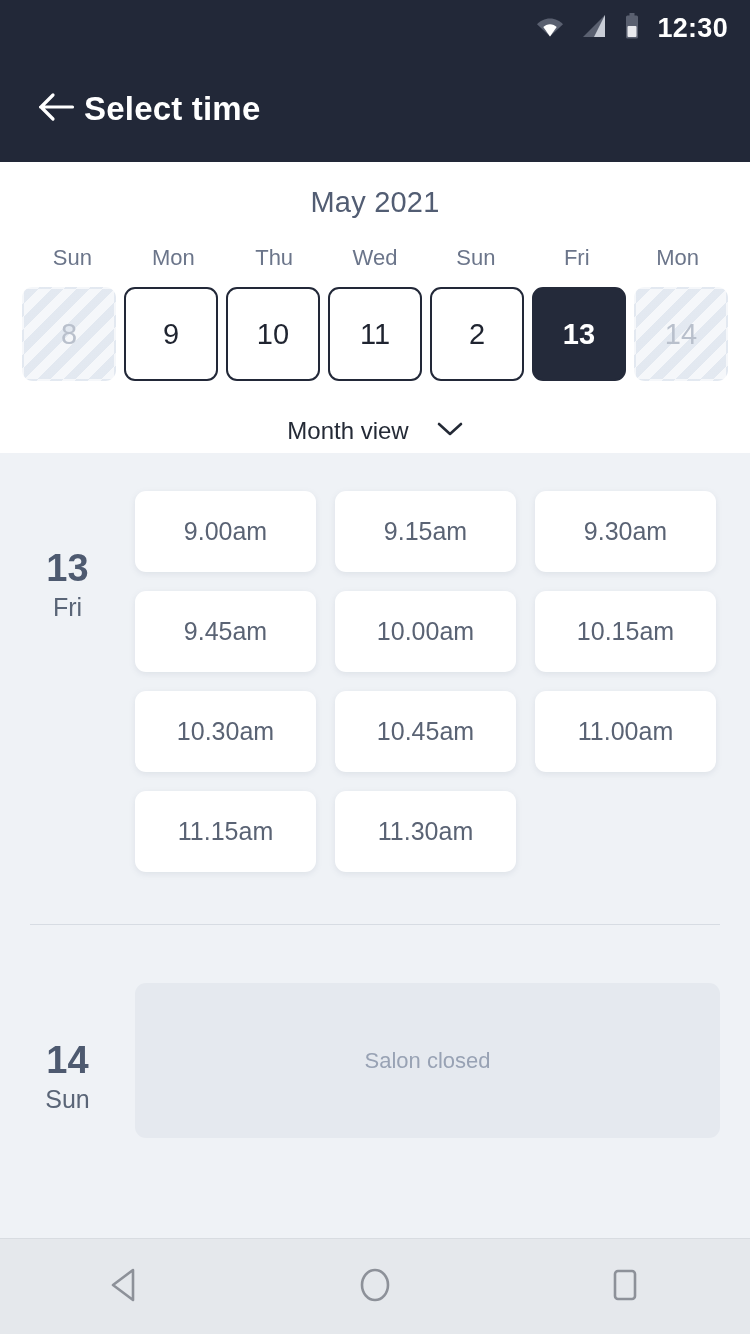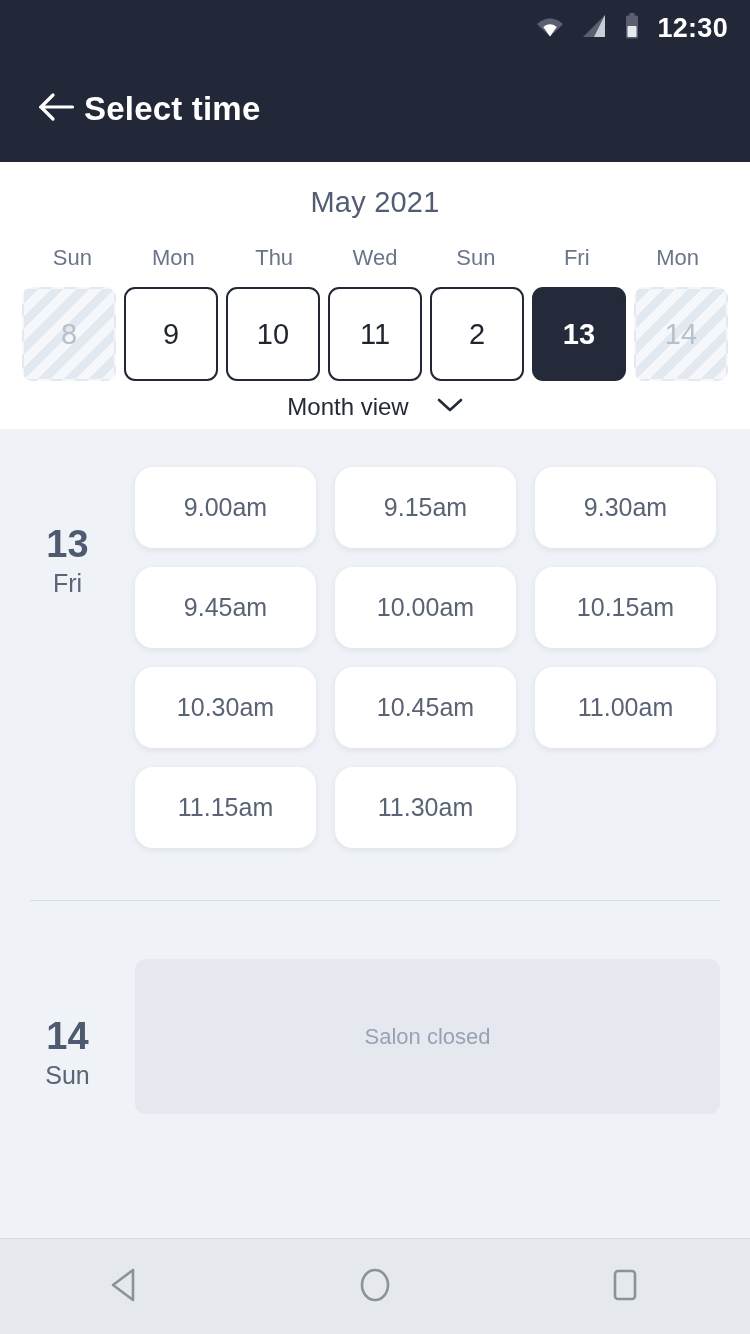--- a/index.html
+++ b/index.html
@@ -129,21 +129,21 @@
       ),
       #e9edf4;
     border: 2px solid transparent;
     color: #b9c0cc;
     cursor: default;
   }
   .month-view-row {
     display: flex;
     align-items: center;
     justify-content: center;
-    margin-top: 12px;
+    margin-top: 36px;
     gap: 28px;
     cursor: pointer;
   }
   .month-view-label {
     color: #242a36;
     font-size: 24px;
   }
 
   
   .content {
@@ -179,21 +179,21 @@
   .slot-grid {
     flex: 1 1 auto;
     display: flex;
     flex-wrap: wrap;
     gap: 19px;
   }
   .slot {
     width: 181px;
     height: 81px;
     background: #ffffff;
-    border-radius: 18px;
+    border-radius: 11px;
     display: flex;
     align-items: center;
     justify-content: center;
     color: #5a6374;
     font-size: 25px;
     box-shadow: 0 2px 6px rgba(110,125,150,0.14);
     cursor: pointer;
   }
   .closed-block {
     flex: 1 1 auto;

